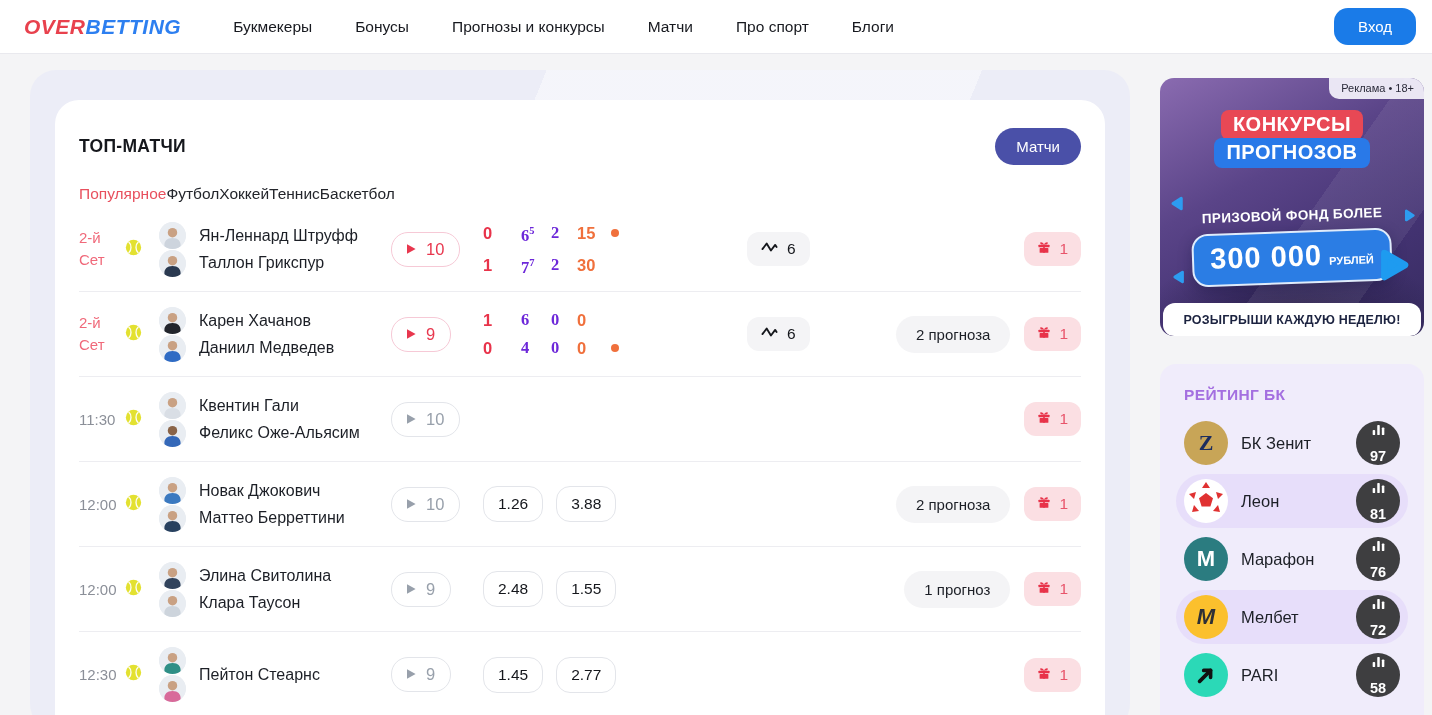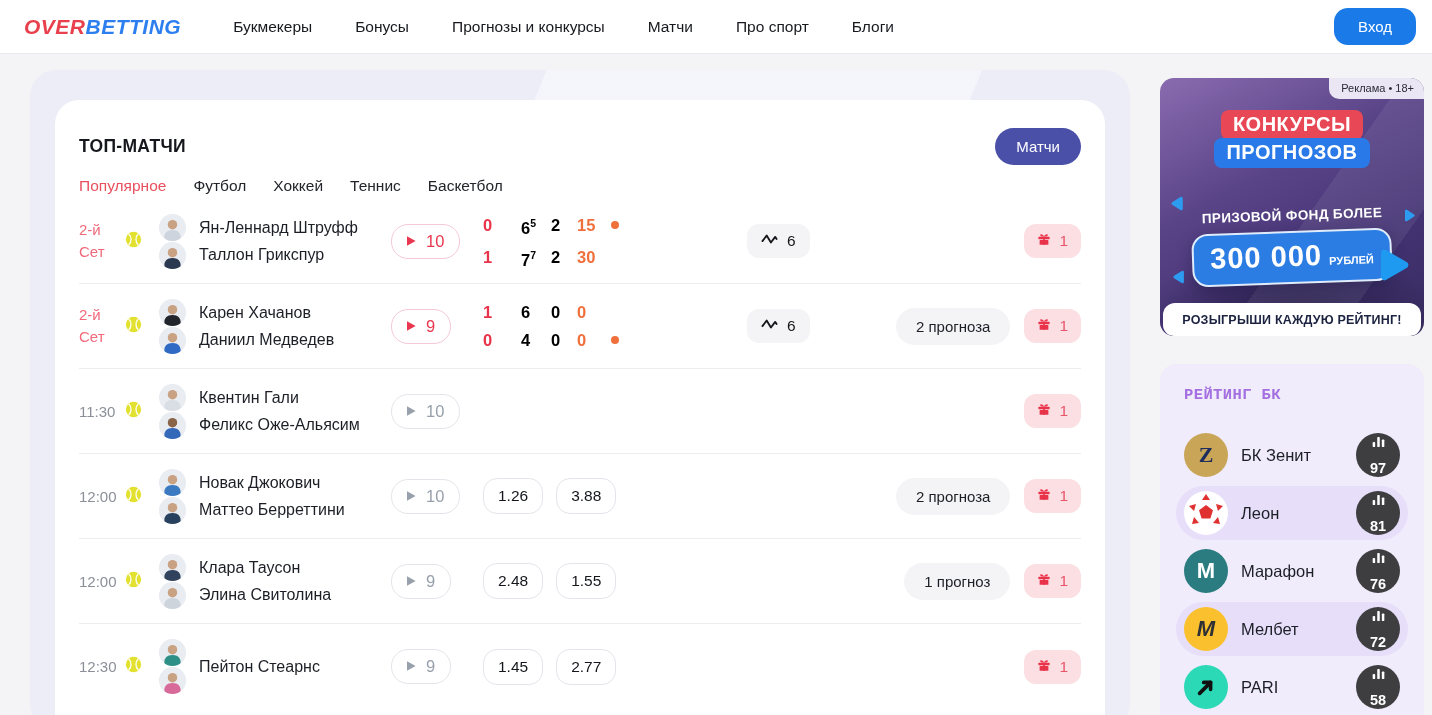--- a/index.html
+++ b/index.html
@@ -23,21 +23,21 @@
   .main-wrap .streak { position:absolute; top:0; right:0; width:70%; height:100%;
                background:linear-gradient(112deg, transparent 18%, rgba(255,255,255,.45) 18%, rgba(255,255,255,.45) 60%, transparent 60%); }
   .card { position:absolute; left:25px; top:30px; width:1050px; height:645px; background:#fff;
           border-radius:24px; padding:28px 24px 10px 24px; }
 
   .card-head { display:flex; align-items:center; justify-content:space-between; }
   .card-title { font-size:17.5px; font-weight:800; letter-spacing:.3px; color:#15171c; }
   .matches-btn { background:#4a50a8; color:#fff; border:none; font-family:inherit; font-size:15px;
                  padding:10px 21px; border-radius:19px; cursor:pointer; }
 
-  .tabs { display:flex; gap:27px; margin-top:12px; padding-bottom:4px; }
+  .tabs { display:flex; margin-top:20px; padding-bottom:4px; }
   .tab { font-size:15.5px; color:#23252b; cursor:pointer; }
   .tab.active { color:#e8505e; }
 
   
   .match-row { display:flex; align-items:center; height:85px; border-bottom:1px solid #ededf1; cursor:pointer; }
   .match-row:last-child { border-bottom:none; }
   .col-status { width:46px; flex:none; }
   .status-live { color:#f0697a; font-size:15px; line-height:1.45; }
   .status-time { color:#8b8f98; font-size:15px; }
   .col-ball { width:34px; flex:none; display:flex; }
@@ -50,21 +50,21 @@
   .play-pill { display:inline-flex; align-items:center; gap:9px; padding:7px 15px 7px 13px; border-radius:17px;
                background:#fff; border:1.5px solid; font-family:inherit; font-size:16.5px; cursor:pointer; }
   .play-pill.live { border-color:#f6c9d6; color:#e8374e; }
   .play-pill.upc { border-color:#e3e5ea; color:#98a0ab; }
   .play-pill svg { flex:none; }
 
   .col-market { width:190px; flex:none; }
   .score-block { display:flex; flex-direction:column; gap:2px; }
   .score-line { display:flex; align-items:center; font-size:16.5px; font-weight:600; line-height:26px; }
   .sc-sets { width:16px; color:#e8334a; font-weight:700; }
-  .sc-game { width:30px; margin-left:22px; color:#000000; }
+  .sc-game { width:30px; margin-left:22px; color:#6d28d9;font-family:Liberation Serif, serif; }
   .sc-game:nth-child(3) { margin-left:0; width:26px; }
   .sc-game sup { font-size:10.5px; font-weight:700; }
   .sc-points { color:#f0703c; min-width:26px; }
   .serve-dot { width:8px; height:8px; border-radius:50%; background:#f0703c; margin-left:8px; }
   .odds { display:flex; gap:13px; }
   .odd-pill { background:#fff; border:1.5px solid #e3e5ea; border-radius:14px; padding:8px 14px; min-width:60px;
               font-family:inherit; font-size:15.5px; color:#15171c; cursor:pointer; }
 
   .col-stats { width:120px; flex:none; margin-left:74px; }
   .stats-pill { display:inline-flex; align-items:center; gap:9px; background:#f4f4f6; border:none; font-family:inherit;
@@ -99,21 +99,21 @@
                  box-shadow:0 4px 14px rgba(20,20,60,.35); }
   .amount { color:#fff; font-weight:800; font-size:29px; letter-spacing:1px; }
   .currency { color:#fff; font-weight:700; font-size:11px; }
   .banner-footer { position:absolute; z-index:2; bottom:0; left:3px; right:3px; height:33px; background:#fff;
                    border-radius:12px 12px 11px 11px; display:flex; align-items:center; justify-content:center;
                    color:#1c2340; font-weight:800; font-size:12.5px; letter-spacing:.2px; }
   .tri { position:absolute; z-index:2; }
 
   
   .rating-card { margin-top:28px; background:#f0ecfb; border-radius:16px; padding:20px 16px; height:400px; }
-  .rating-title { color:#a46fe0; font-weight:700; font-size:15.5px; letter-spacing:.4px; margin:2px 0 24px 8px;font-family:Liberation Mono, monospace; }
+  .rating-title { color:#a46fe0; font-weight:700; font-size:15.5px; letter-spacing:.4px; margin:2px 0 12px 8px; }
   .rating-item { display:flex; align-items:center; gap:13px; padding:5px 8px; border-radius:28px;
                  margin-bottom:4px; cursor:pointer; }
   .rating-item.hl { background:#e7defa; }
   .r-logo { width:44px; height:44px; border-radius:50%; flex:none; display:flex; align-items:center;
             justify-content:center; font-weight:800; font-size:22px; }
   .r-name { font-size:16.5px; color:#1c1f26; }
   .r-score { margin-left:auto; width:44px; height:44px; border-radius:50%; background:#3e3e40; flex:none;
              display:flex; flex-direction:column; align-items:center; justify-content:center; gap:11px; }
   .r-score span { color:#fff; font-size:14.5px; font-weight:600; line-height:1; }
 </style>
@@ -414,22 +414,22 @@
                 <circle cx="12" cy="9.5" r="4.2" fill="#c9a183"></circle>
                 <path d="M12 14.2c-5 0-7.2 3-7.2 6v4h14.4v-4c0-3-2.2-6-7.2-6z" fill="currentColor"></path>
               </svg></span>
           <span class="avatar" style="color: rgb(205, 212, 220);"><svg width="27" height="27" viewBox="0 0 24 24">
                 <circle cx="12" cy="12" r="12" fill="#e9edf2"></circle>
                 <circle cx="12" cy="9.5" r="4.2" fill="#c9a183"></circle>
                 <path d="M12 14.2c-5 0-7.2 3-7.2 6v4h14.4v-4c0-3-2.2-6-7.2-6z" fill="currentColor"></path>
               </svg></span>
         </div>
         <div class="col-names">
+          <div class="player-name">Элина Свитолина</div>
           <div class="player-name">Клара Таусон</div>
-          <div class="player-name">Элина Свитолина</div>
         </div>
         <div class="col-play"><button class="play-pill upc">
               <span><svg width="12" height="12" viewBox="0 0 12 12">
                   <path d="M2 1.2 L10.6 6 L2 10.8 Z" fill="currentColor"></path>
                 </svg></span>
               <span>9</span>
             </button></div>
         <div class="col-market">
           <div class="odds">
             <button class="odd-pill">2.48</button>
@@ -528,21 +528,21 @@
           </svg></span>
       <span class="tri" style="right:8px; top:130px;"><svg width="13" height="13" viewBox="0 0 20 20">
             <path d="M16 10 L5 3 L5 17 Z" fill="#2d9cf0" stroke="#2d9cf0" stroke-width="4" stroke-linejoin="round"></path>
           </svg></span>
       <span class="tri" style="left:12px; top:192px;"><svg width="14" height="14" viewBox="0 0 20 20">
             <path d="M4 10 L15 3 L15 17 Z" fill="#2d9cf0" stroke="#2d9cf0" stroke-width="4" stroke-linejoin="round"></path>
           </svg></span>
       <span class="tri" style="right:14px; top:170px;"><svg width="34" height="34" viewBox="0 0 20 20">
             <path d="M5 3 L17 10 L5 17 Z" fill="#1e9bf0" stroke="#1e9bf0" stroke-width="4" stroke-linejoin="round"></path>
           </svg></span>
-      <div class="banner-footer">РОЗЫГРЫШИ КАЖДУЮ РЕЙТИНГ!</div>
+      <div class="banner-footer">РОЗЫГРЫШИ КАЖДУЮ НЕДЕЛЮ!</div>
     </div>
 
     <div class="rating-card">
       <div class="rating-title">РЕЙТИНГ БК</div>
 
       <div class="rating-item">
         <span class="r-logo" style="font-family: &quot;Liberation Serif&quot;, serif; background: rgb(200, 165, 87);" title="БК Зенит">
           <span style="color: rgb(28, 45, 94);">Z</span>
         </span>
         <span class="r-name">БК Зенит</span>

